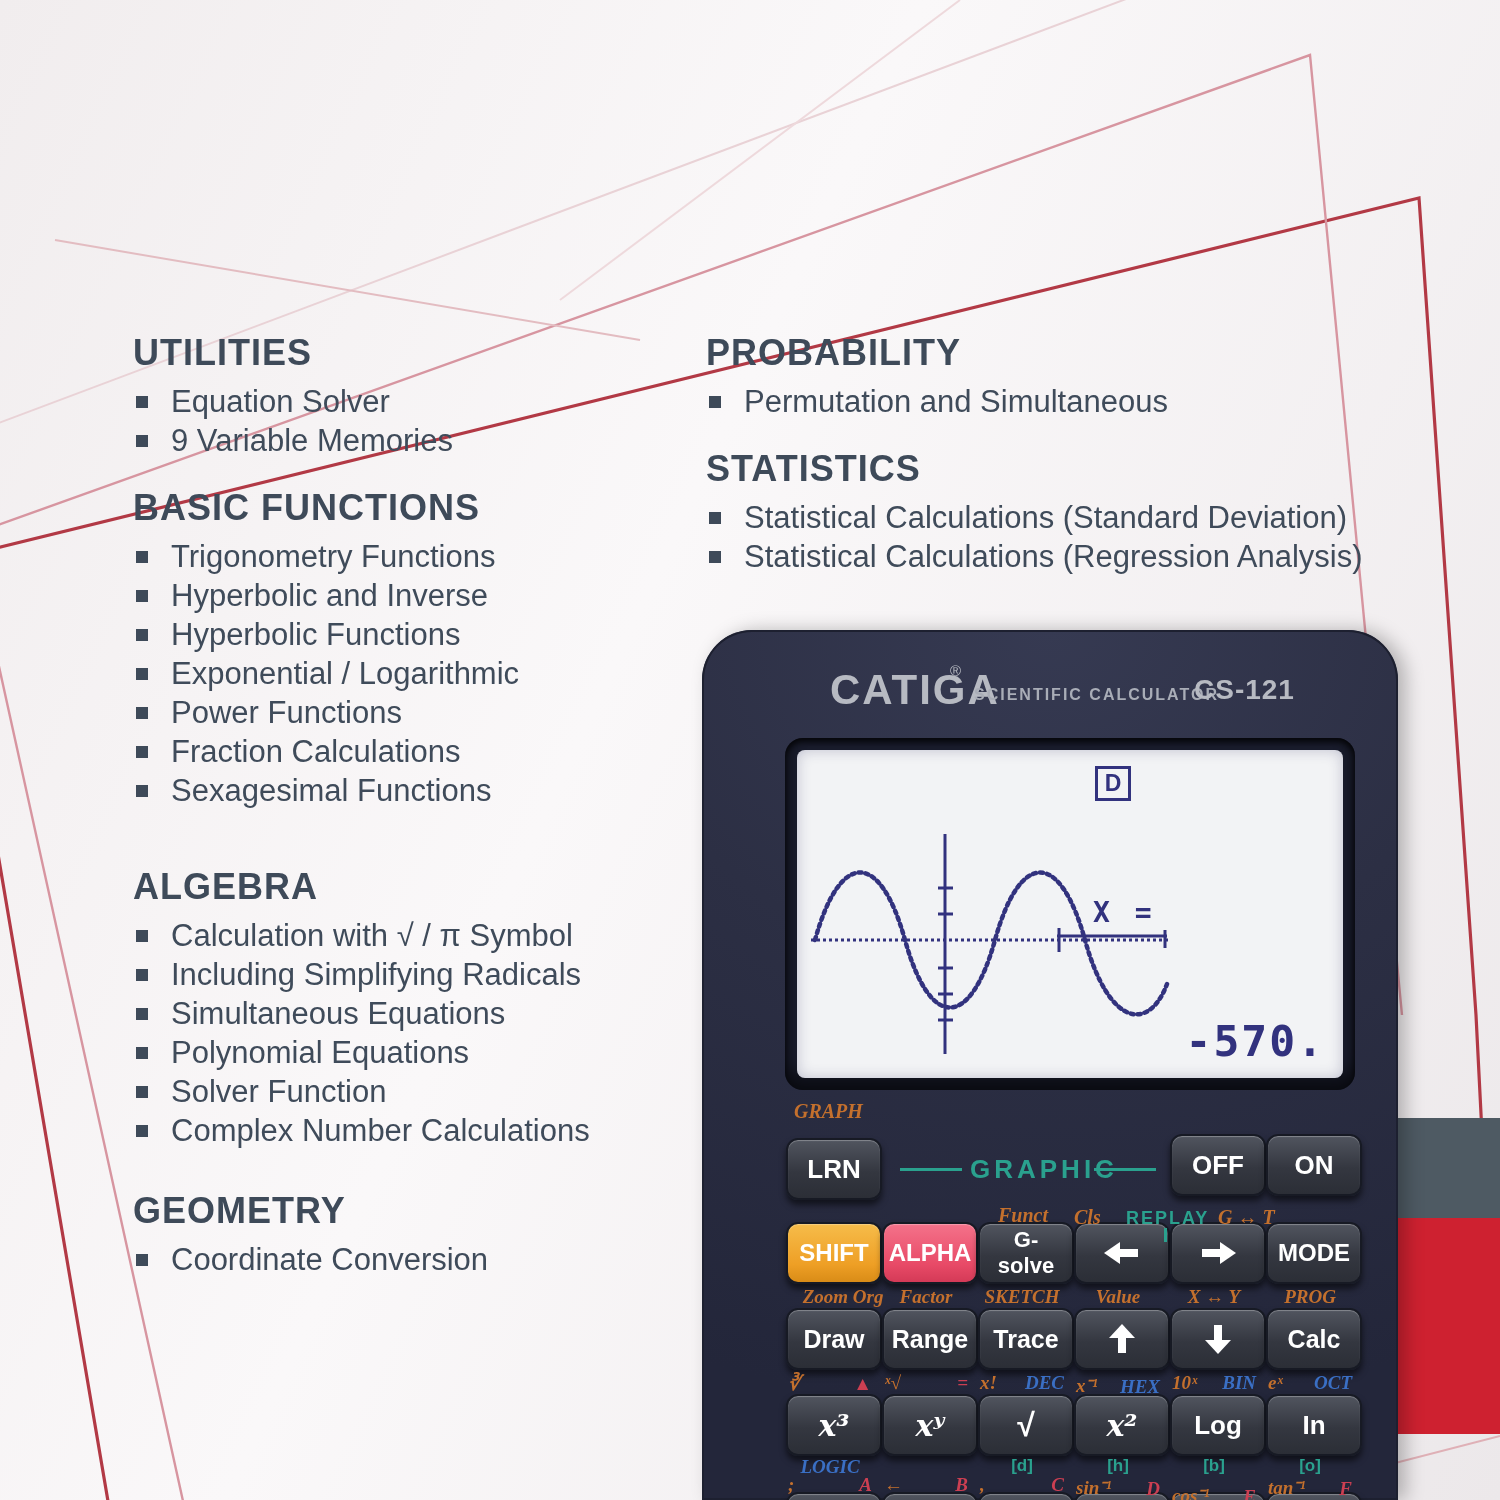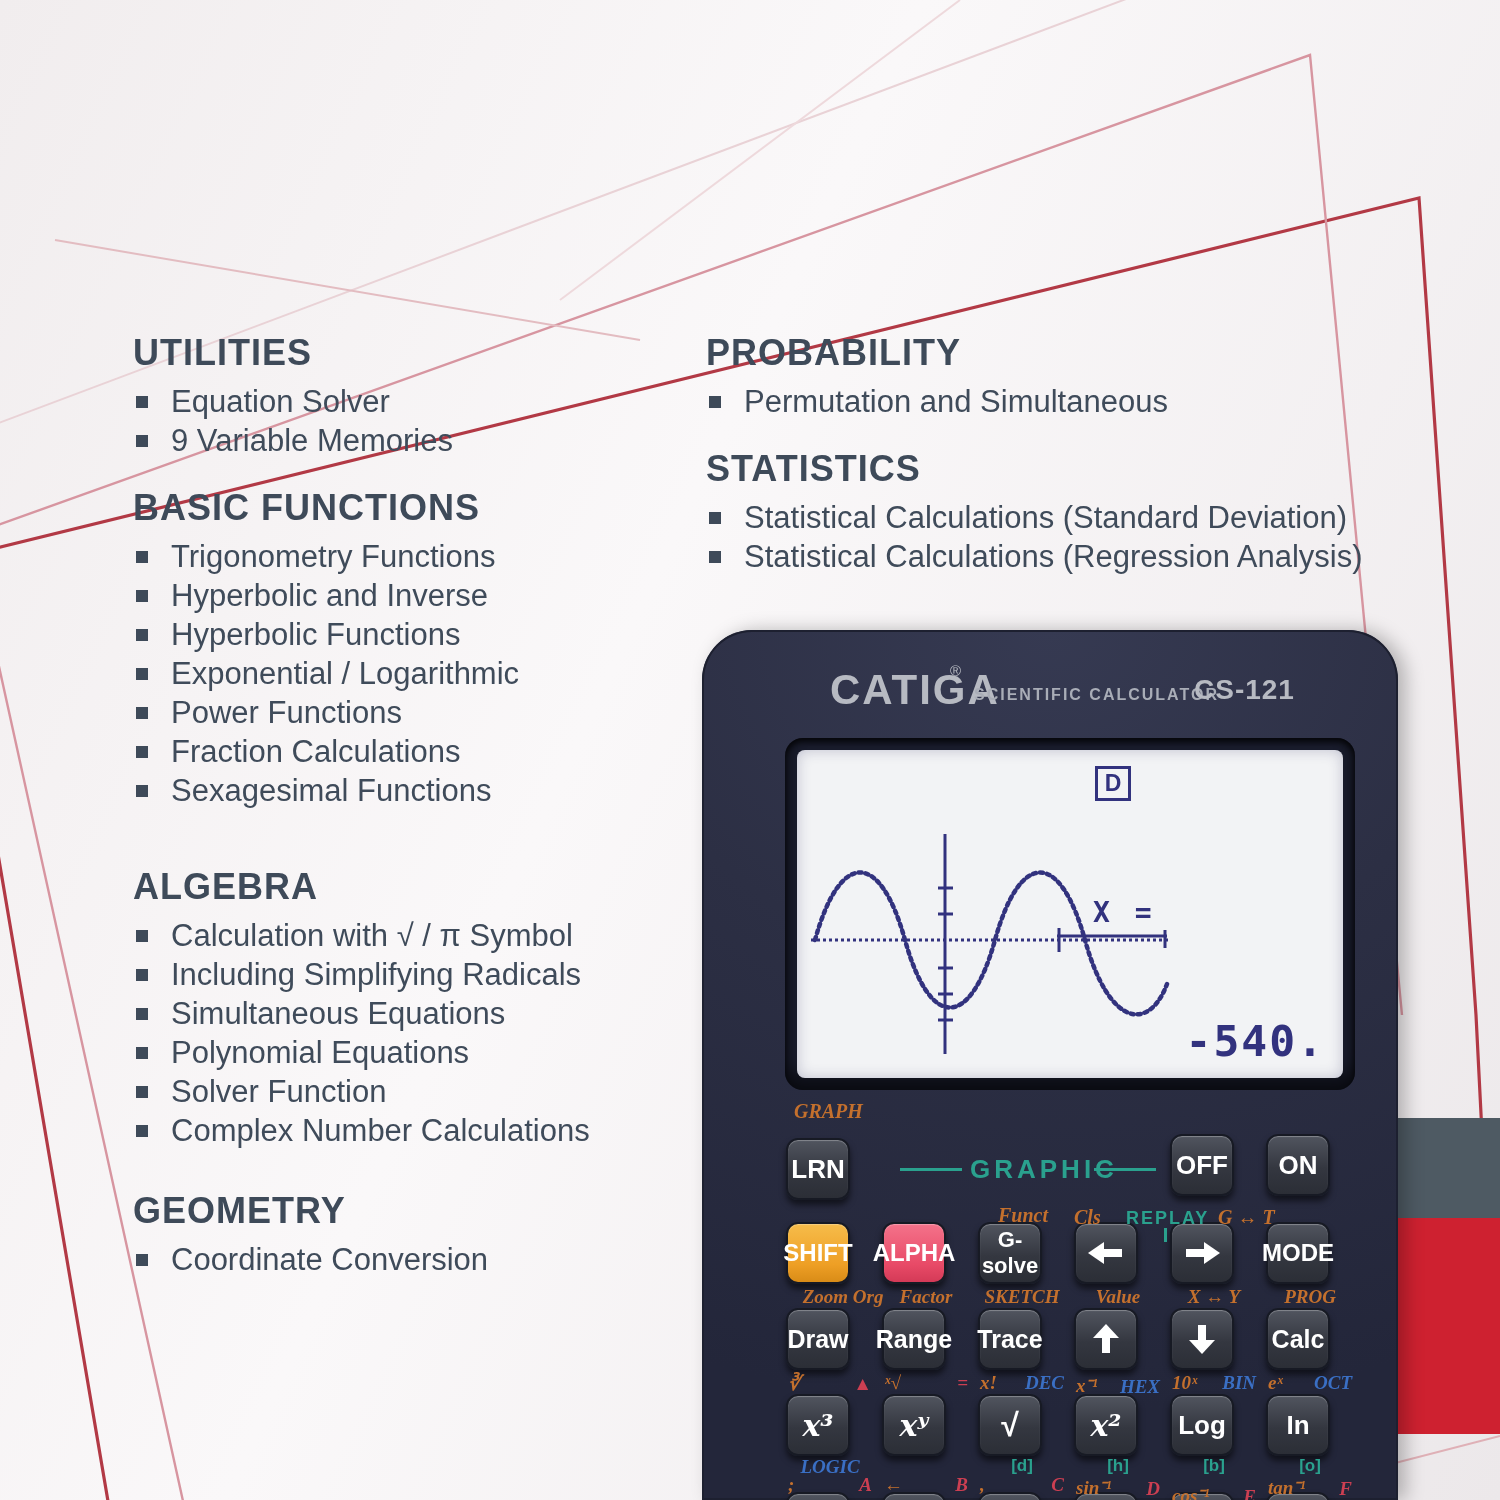--- a/index.html
+++ b/index.html
@@ -43,21 +43,21 @@
     border:3px solid #32327e;color:#32327e;font-weight:bold;font-size:23px;text-align:center;}
   .lcd .xeq{position:absolute;left:296px;top:146px;color:#32327e;font-weight:bold;
     font-size:28px;letter-spacing:4px;font-family:"DejaVu Sans Mono",monospace;}
   .lcd .val{position:absolute;right:18px;bottom:12px;color:#32327e;font-weight:bold;
     font-size:43px;letter-spacing:2px;font-family:"DejaVu Sans Mono",monospace;}
   .lcd svg{position:absolute;left:10px;top:78px;}
   
   .klabel{position:absolute;font-family:"Liberation Serif",serif;font-style:italic;
     font-weight:bold;color:#c4702d;font-size:20px;z-index:4;white-space:nowrap;}
   .klabel.teal{color:#2aa18e;font-family:"Liberation Sans",sans-serif;font-style:normal;letter-spacing:2px;font-size:18px;}
-  .key{position:absolute;width:64px;height:62px;border-radius:12px;border:2px solid #171a24;
+  .key{position:absolute;width:96px;height:62px;border-radius:12px;border:2px solid #171a24;
     background:linear-gradient(180deg,#51555f 0%,#343740 55%,#2b2e36 100%);
     box-shadow:0 5px 6px rgba(0,0,0,.55), inset 0 1px 1px rgba(255,255,255,.3);
     color:#ffffff;font-weight:bold;font-size:26px;display:flex;align-items:center;
     justify-content:center;box-sizing:border-box;}
   .key.serifk{font-family:"DejaVu Serif",serif;font-style:italic;font-size:30px;}
   .key.shiftk{background:linear-gradient(180deg,#f6bc4a 0%,#ee9f25 70%,#d98c17 100%);}
   .key.alphak{background:linear-gradient(180deg,#f4728a 0%,#e84a67 70%,#d43a57 100%);}
   .dash{position:absolute;height:3px;width:62px;background:#2aa18e;z-index:4;}
   .replay-tick{position:absolute;width:3px;height:14px;background:#2aa18e;z-index:4;}
   
@@ -181,21 +181,21 @@
           <line x1="252" y1="100" x2="252" y2="124" stroke="#32327e" stroke-width="3"></line>
           <line x1="131" y1="60" x2="146" y2="60" stroke="#32327e" stroke-width="3"></line>
           <line x1="131" y1="86" x2="146" y2="86" stroke="#32327e" stroke-width="3"></line>
           <line x1="131" y1="140" x2="146" y2="140" stroke="#32327e" stroke-width="3"></line>
           <line x1="131" y1="166" x2="146" y2="166" stroke="#32327e" stroke-width="3"></line>
           <line x1="131" y1="192" x2="146" y2="192" stroke="#32327e" stroke-width="3"></line>
 
           <path d="M8,112 C 33,22 73,22 98,112 C 123,202 163,202 188,112 C 213,22 253,22 278,112 C 303,202 343,202 360,156" fill="none" stroke="#32327e" stroke-width="4.5" stroke-dasharray="3,4" stroke-linecap="round"></path>
         </svg>
         <div class="xeq">X =</div>
-        <div class="val">-540.</div>
+        <div class="val">-570.</div>
       </div>
     </div>
 
     <div class="klabel" style="left:92px;top:470px;">GRAPH</div>
     <button class="key" style="left:84px;top:508px;">LRN</button>
     <div class="dash" style="left:198px;top:538px;"></div>
     <div class="klabel teal" style="left:268px;top:524px;font-size:26px;letter-spacing:4px;font-weight:bold;">GRAPHIC</div>
     <div class="dash" style="left:392px;top:538px;"></div>
     <button class="key" style="left:468px;top:504px;">OFF</button>
     <button class="key" style="left:564px;top:504px;">ON</button>

